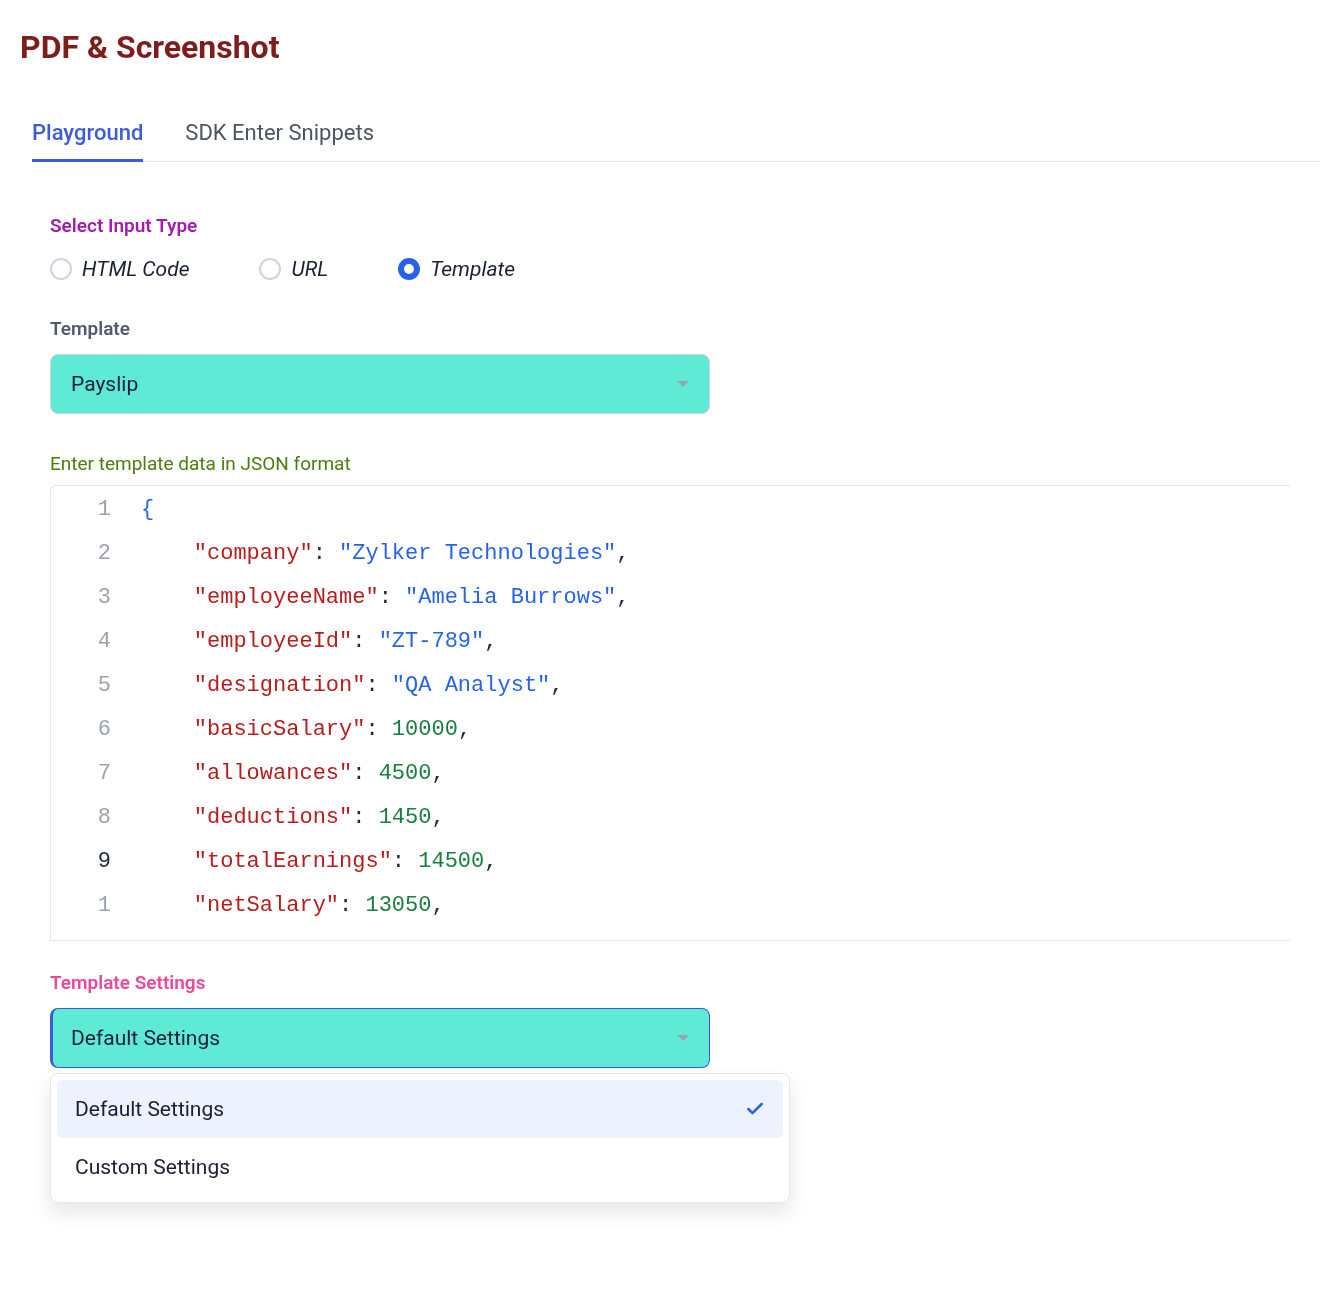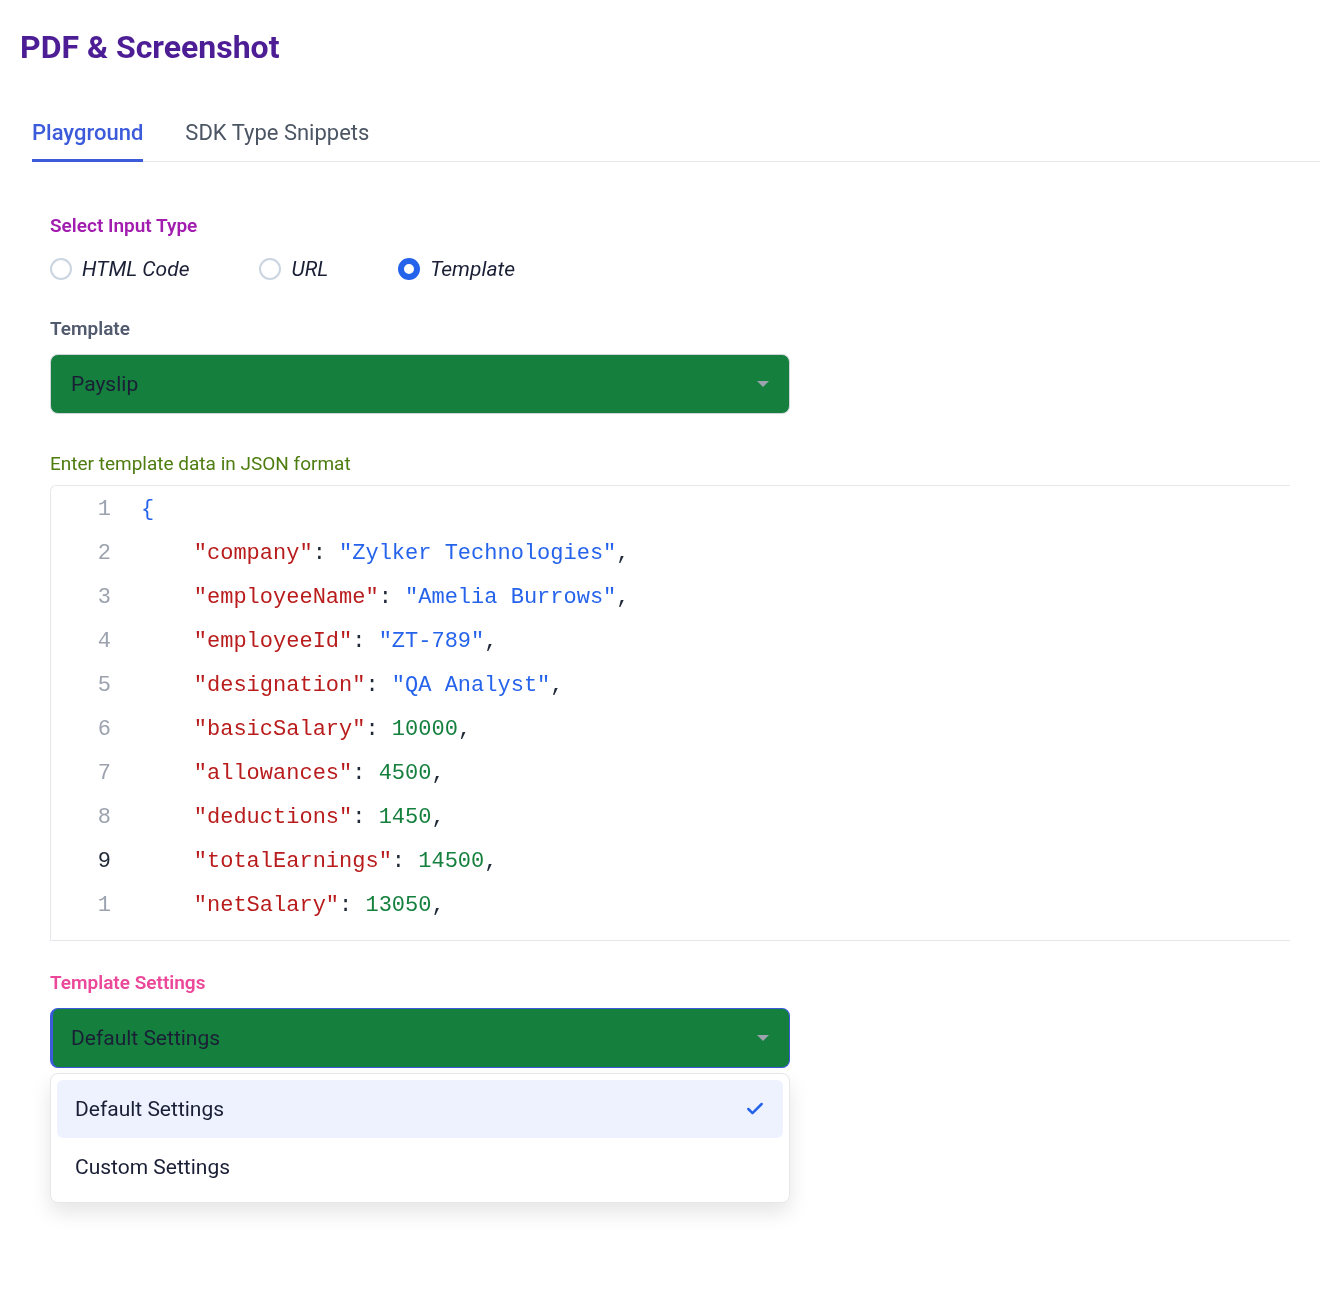--- a/index.html
+++ b/index.html
@@ -14,21 +14,21 @@
       width: 1340px;
       height: 1312px;
       position: relative;
     }
     .page {
       padding: 20px 20px 0 20px;
     }
     .page-title {
       font-size: 32px;
       font-weight: 700;
-      color: #4c1d95;
+      color: #7f1d1d;
       margin-bottom: 40px;
       margin-top: 8px;
     }
     .tabs {
       display: flex;
       border-bottom: 1px solid #e5e7eb;
       gap: 42px;
       margin-left: 12px;
     }
     .tab {
@@ -93,32 +93,32 @@
       font-size: 21px;
       color: #1a1f36;
     }
     .field-label {
       font-size: 19px;
       font-weight: 600;
       color: #525a6e;
       margin-bottom: 14px;
     }
     .select-box {
-      width: 740px;
+      width: 660px;
       height: 60px;
       border: 1px solid #d1d5db;
       border-radius: 8px;
       display: flex;
       align-items: center;
       justify-content: space-between;
       padding: 0 20px;
       font-size: 21px;
       color: #1a1f36;
       cursor: pointer;
-      background: #15803d;
+      background: #5eead4;
     }
     .select-box.focused {
       border-color: #3b5bdb;
       border-width: 1px;
       border-left-width: 3px;
       padding-left: 18px;
     }
     .caret-down {
       width: 0;
       height: 0;
@@ -210,21 +210,21 @@
     }
   </style>
 </head>
 <body>
 
 <div class="page">
   <h1 class="page-title">PDF &amp; Screenshot</h1>
 
   <div class="tabs">
     <div class="tab active">Playground</div>
-    <div class="tab">SDK Type Snippets</div>
+    <div class="tab">SDK Enter Snippets</div>
   </div>
 
   <div class="panel">
     <div class="section-label">Select Input Type</div>
 
     <div class="radio-row">
       <div class="radio-item">
         <span class="radio-circle"></span>
         <span class="radio-label">HTML Code</span>
       </div>

